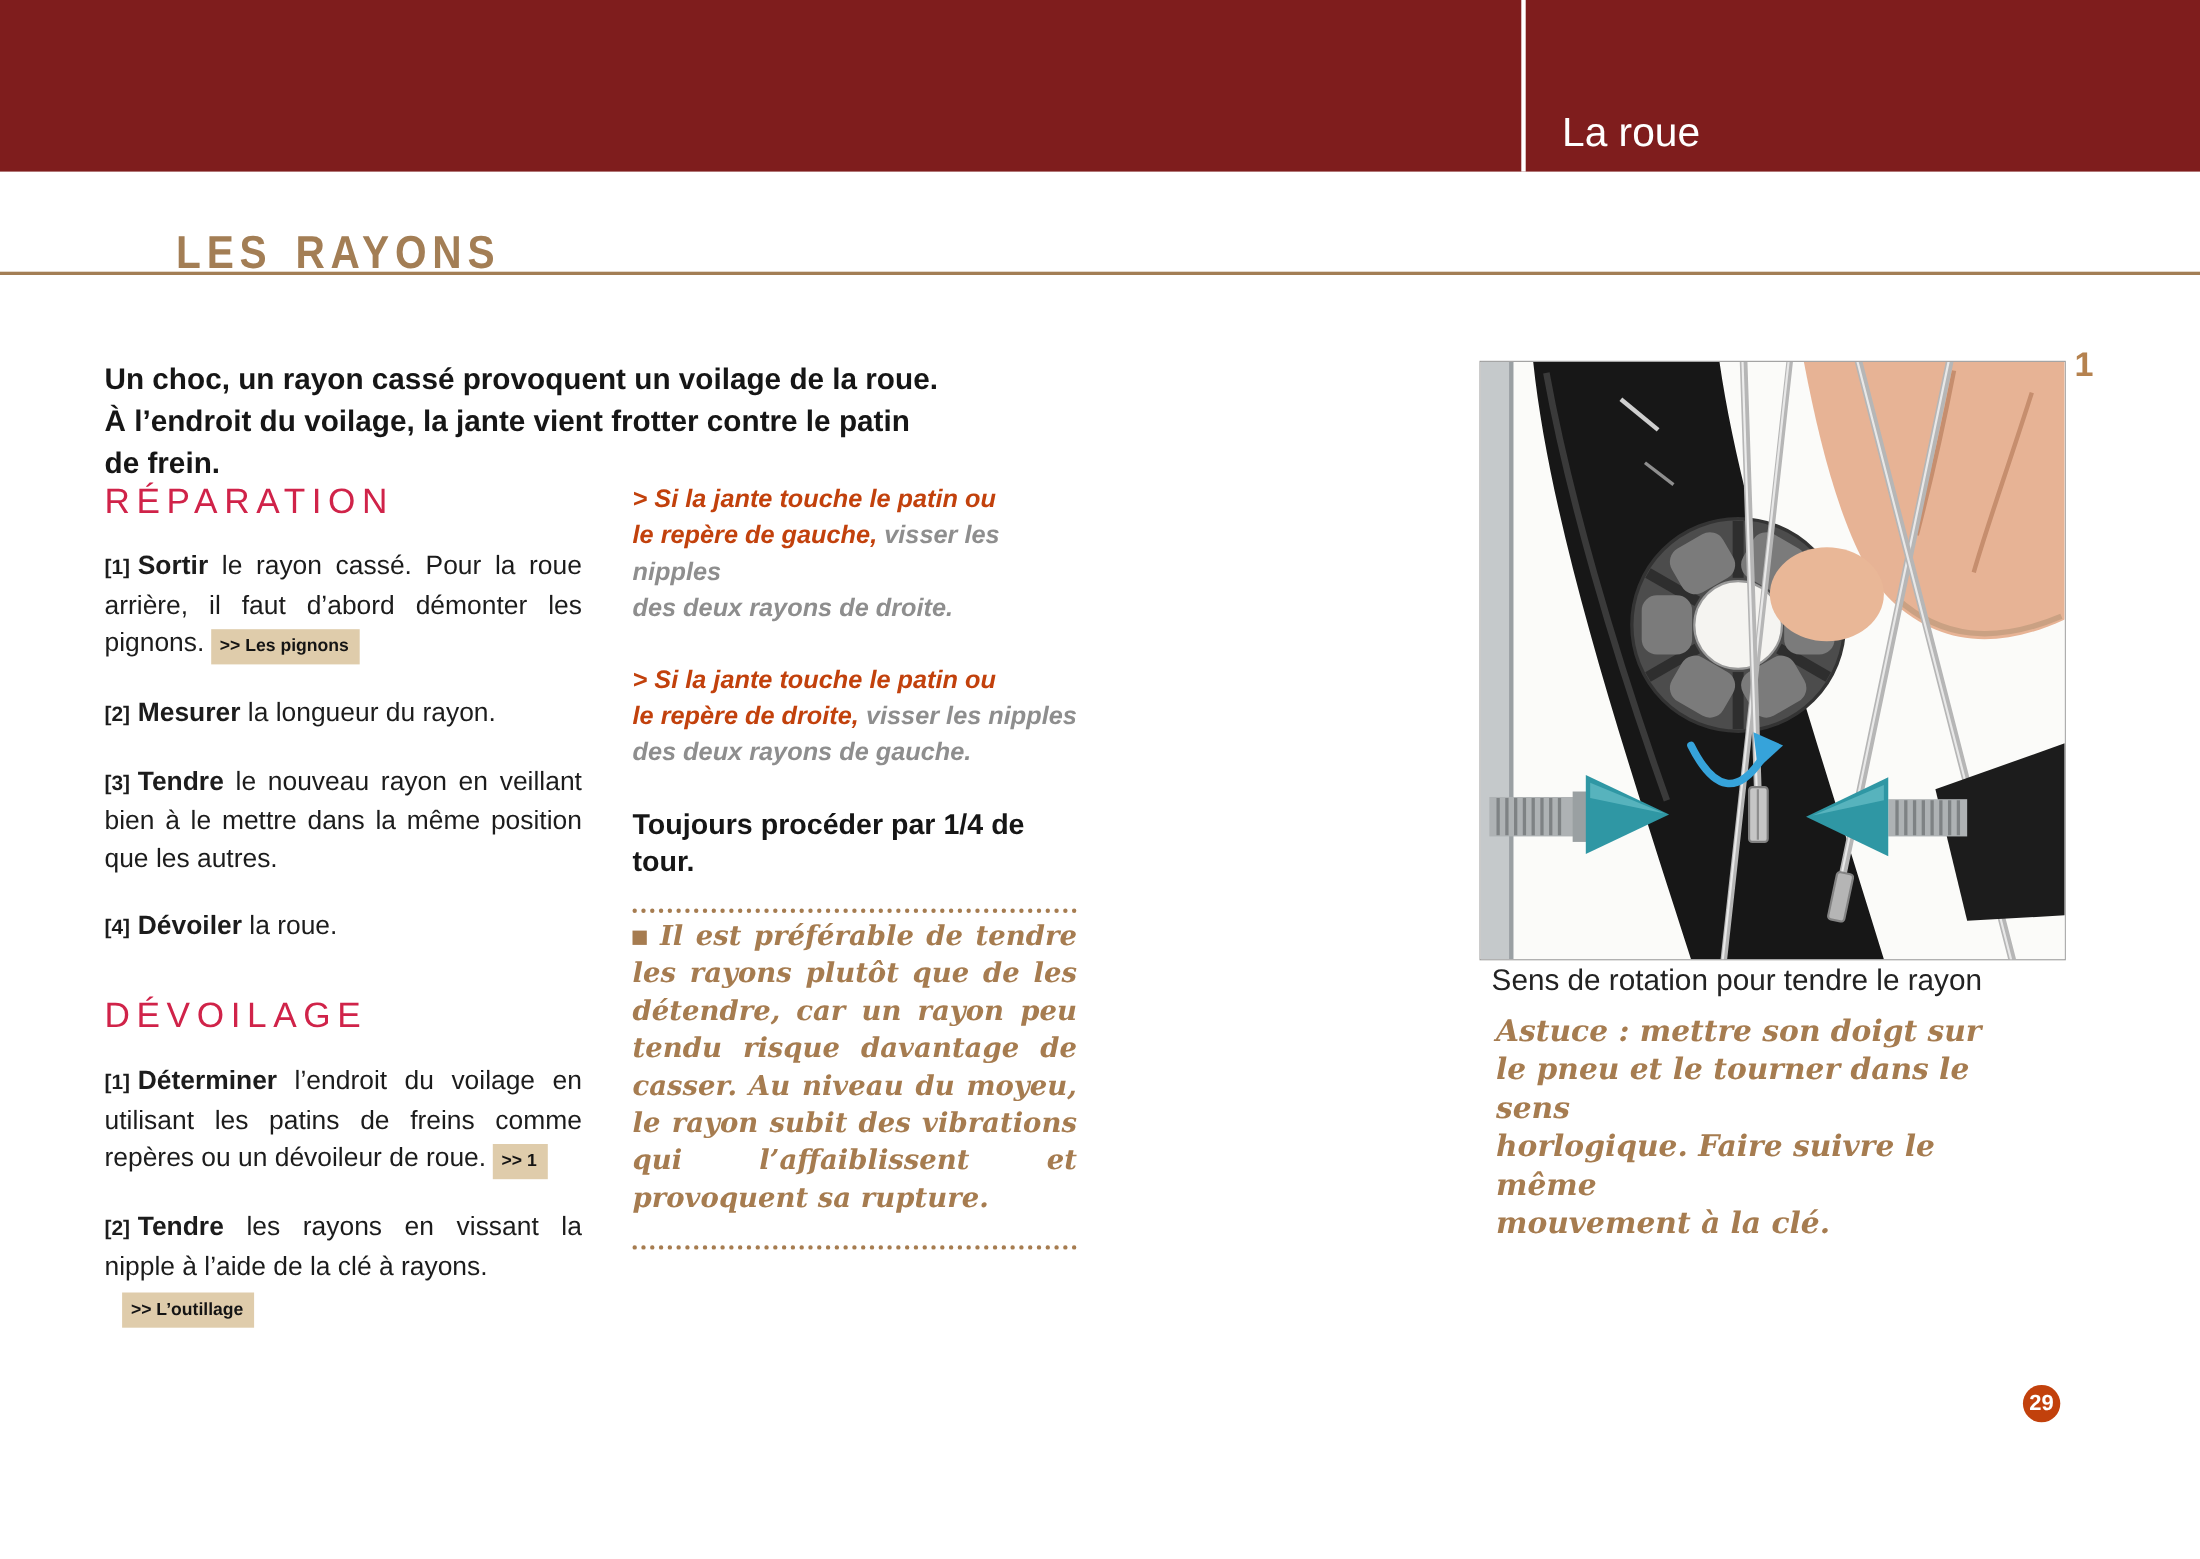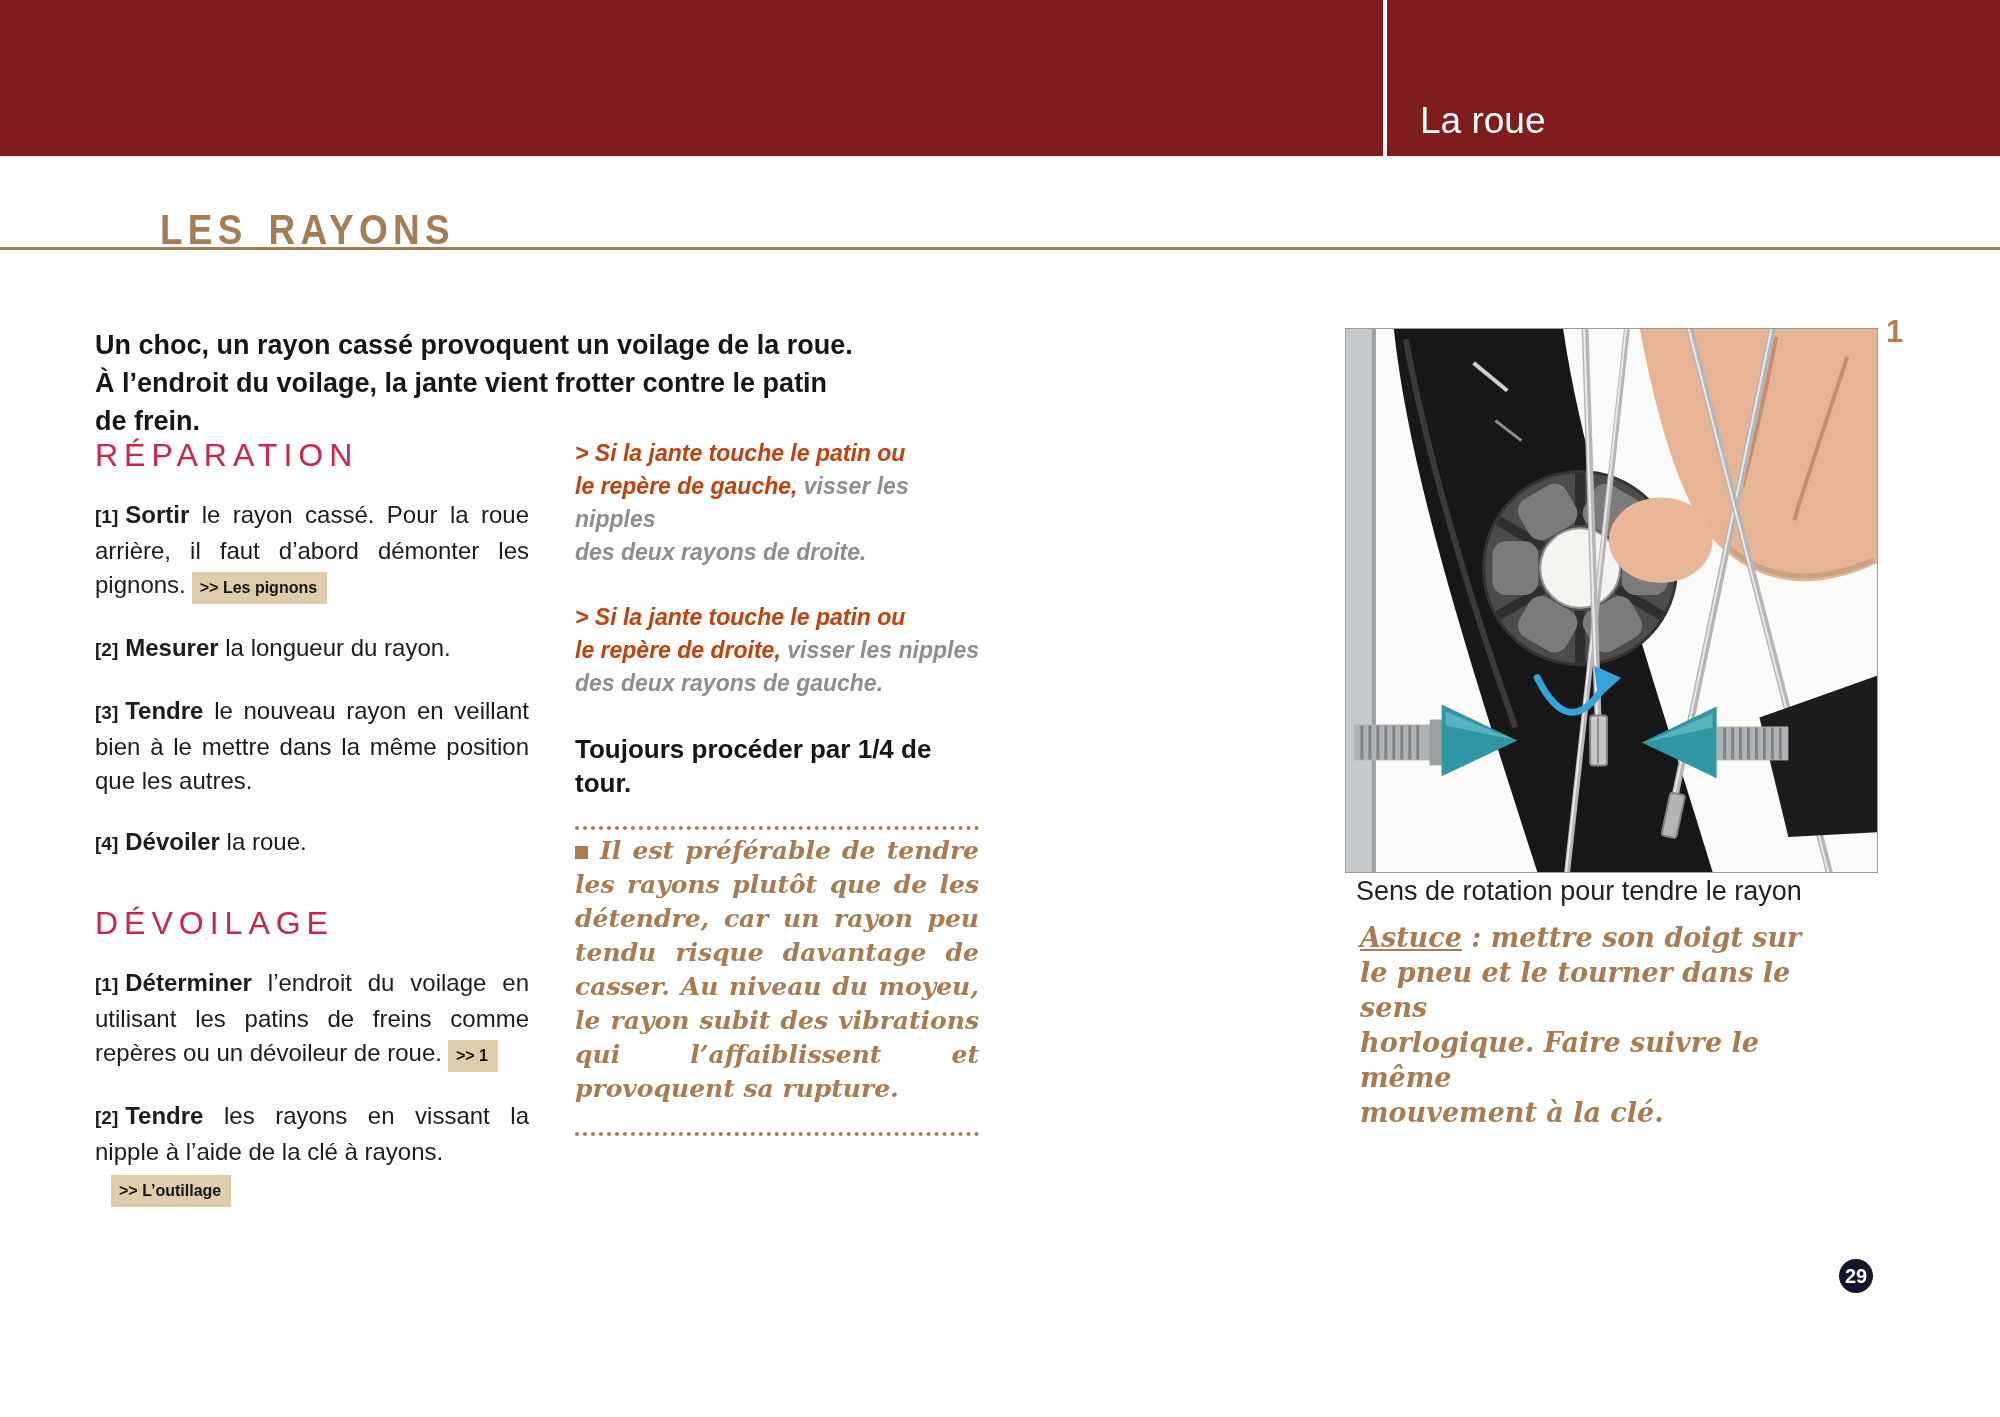--- a/index.html
+++ b/index.html
@@ -43,24 +43,24 @@
   .tip .square{display:inline-block;width:13px;height:13px;background:#a67c50;margin-right:12px;}
   
   .photo{position:absolute;left:1345px;top:328px;width:533px;height:545px;border:1px solid #9b9b9b;
          box-sizing:border-box;background:#fbfbf9;}
   .fig-number{position:absolute;left:1886px;top:314px;font-size:31px;font-weight:700;color:#b5824f;}
   .caption{position:absolute;left:1356px;top:876px;font-size:27px;color:#222222;}
   .astuce{position:absolute;left:1360px;top:920px;width:480px;
           font-family:"DejaVu Serif","Liberation Serif",serif;font-style:italic;font-weight:700;
           font-size:27px;line-height:35px;color:#a67c50;}
   .astuce .rest{white-space:pre-line;}
-  .astuce .lbl{text-decoration:underline;}
+  .astuce .lbl{}
   
   .page-badge{position:absolute;left:1839px;top:1259px;width:34px;height:34px;border-radius:50%;
-              background:#0f172a;color:#ffffff;font-size:20px;font-weight:700;
+              background:#c2410c;color:#ffffff;font-size:20px;font-weight:700;
               display:flex;align-items:center;justify-content:center;}
 </style>
 </head>
 <body>
 
 <div class="band">
   <div class="band-divider"></div>
   <div class="band-label">La roue</div>
 </div>
 

